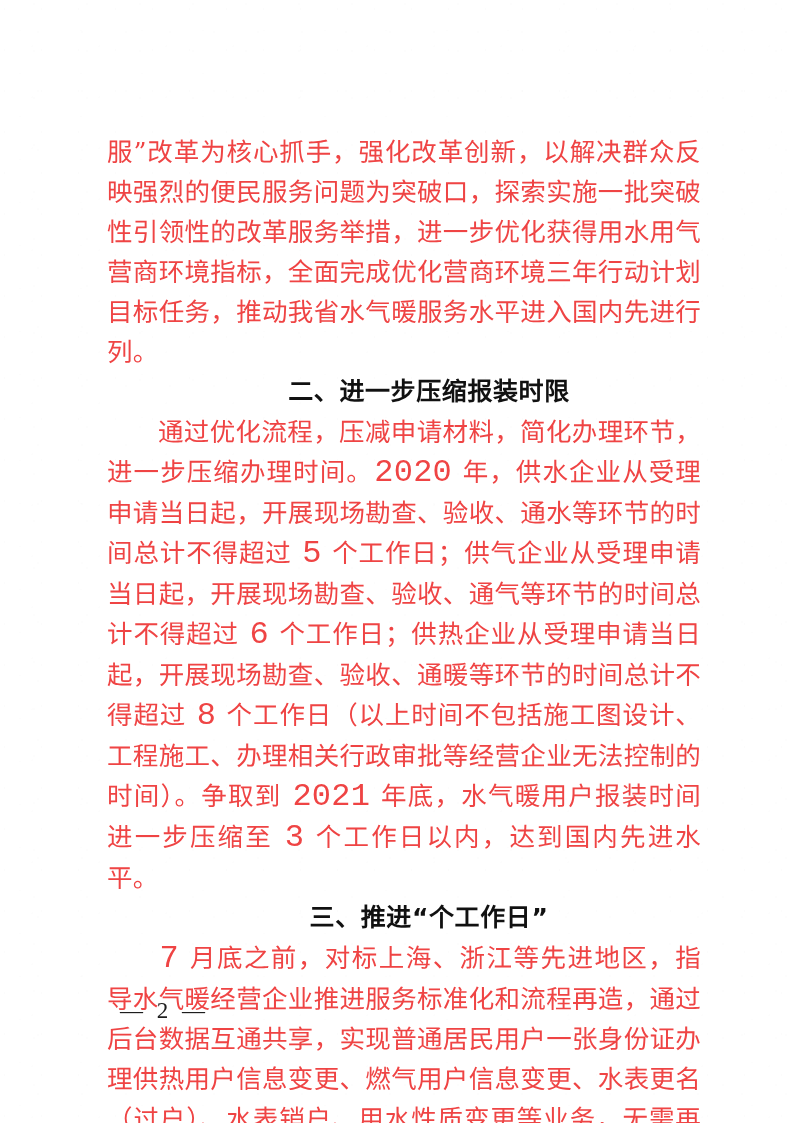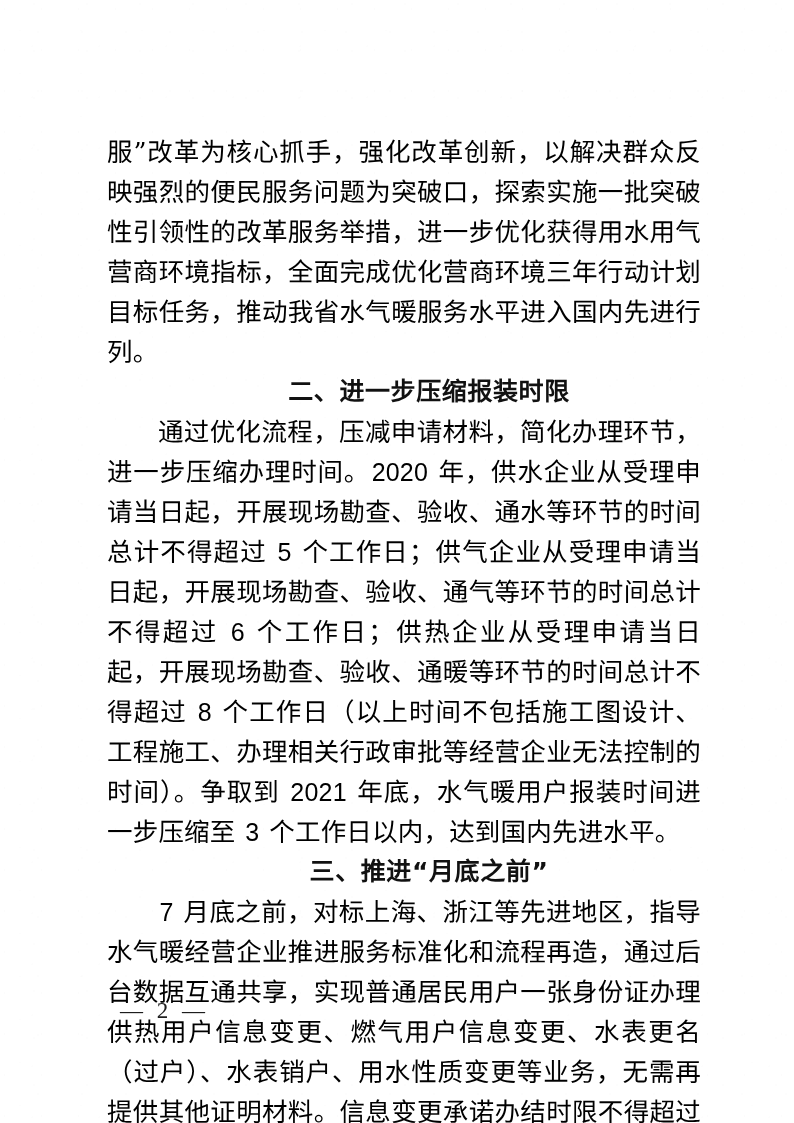--- a/index.html
+++ b/index.html
@@ -42,41 +42,41 @@
 
   
   .para {
     font-size: 25.5px;
     line-height: 40px;
     letter-spacing: .2px;
     text-align: justify;
     text-justify: inter-ideograph;
     text-indent: 51px;
     margin: 0;
-    color: #000000;
+    color: #ef4444;
   }
   .para.no-indent { text-indent: 0; }
 
   
   .heading {
     font-family: "DejaVu Sans", "Liberation Sans", sans-serif;
     font-size: 25px;
     line-height: 40px;
     font-weight: 700;
     letter-spacing: .6px;
     text-indent: 50px;
     margin: 0;
     color: #111111;
     text-align: center;
   }
 
   
   .num {
-    font-family: Liberation Sans, sans-serif;
-    font-size: 25px;
+    font-family: Liberation Mono, monospace;
+    font-size: 32px;
     padding: 0 1.5px;
   }
 
   .page-number {
     position: absolute;
     left: 120px;
     top: 998px;
     font-family: "Liberation Serif", "DejaVu Serif", serif;
     font-size: 23px;
     letter-spacing: 4px;
@@ -86,17 +86,17 @@
 </style>
 </head>
 <body>
 
 <div class="page-grain"></div>
 
 <div class="page-body" id="doc-body">
     <p class="para no-indent">服”改革为核心抓手，强化改革创新，以解决群众反映强烈的便民服务问题为突破口，探索实施一批突破性引领性的改革服务举措，进一步优化获得用水用气营商环境指标，全面完成优化营商环境三年行动计划目标任务，推动我省水气暖服务水平进入国内先进行列。</p>
     <p class="heading">二、进一步压缩报装时限</p>
     <p class="para">通过优化流程，压减申请材料，简化办理环节，进一步压缩办理时间。<span class="num">2020</span> 年，供水企业从受理申请当日起，开展现场勘查、验收、通水等环节的时间总计不得超过 <span class="num">5</span> 个工作日；供气企业从受理申请当日起，开展现场勘查、验收、通气等环节的时间总计不得超过 <span class="num">6</span> 个工作日；供热企业从受理申请当日起，开展现场勘查、验收、通暖等环节的时间总计不得超过 <span class="num">8</span> 个工作日（以上时间不包括施工图设计、工程施工、办理相关行政审批等经营企业无法控制的时间）。争取到 <span class="num">2021</span> 年底，水气暖用户报装时间进一步压缩至 <span class="num">3</span> 个工作日以内，达到国内先进水平。</p>
-    <p class="heading">三、推进“月底之前”</p>
+    <p class="heading">三、推进“个工作日”</p>
     <p class="para"><span class="num">7</span> 月底之前，对标上海、浙江等先进地区，指导水气暖经营企业推进服务标准化和流程再造，通过后台数据互通共享，实现普通居民用户一张身份证办理供热用户信息变更、燃气用户信息变更、水表更名（过户）、水表销户、用水性质变更等业务，无需再提供其他证明材料。信息变更承诺办结时限不得超过  个工作日，对符合办理条件的，尽量实现当场或当天办结。</p>
   </div>
 
 <div class="page-number">— 2 —</div>
 
 </body></html>

